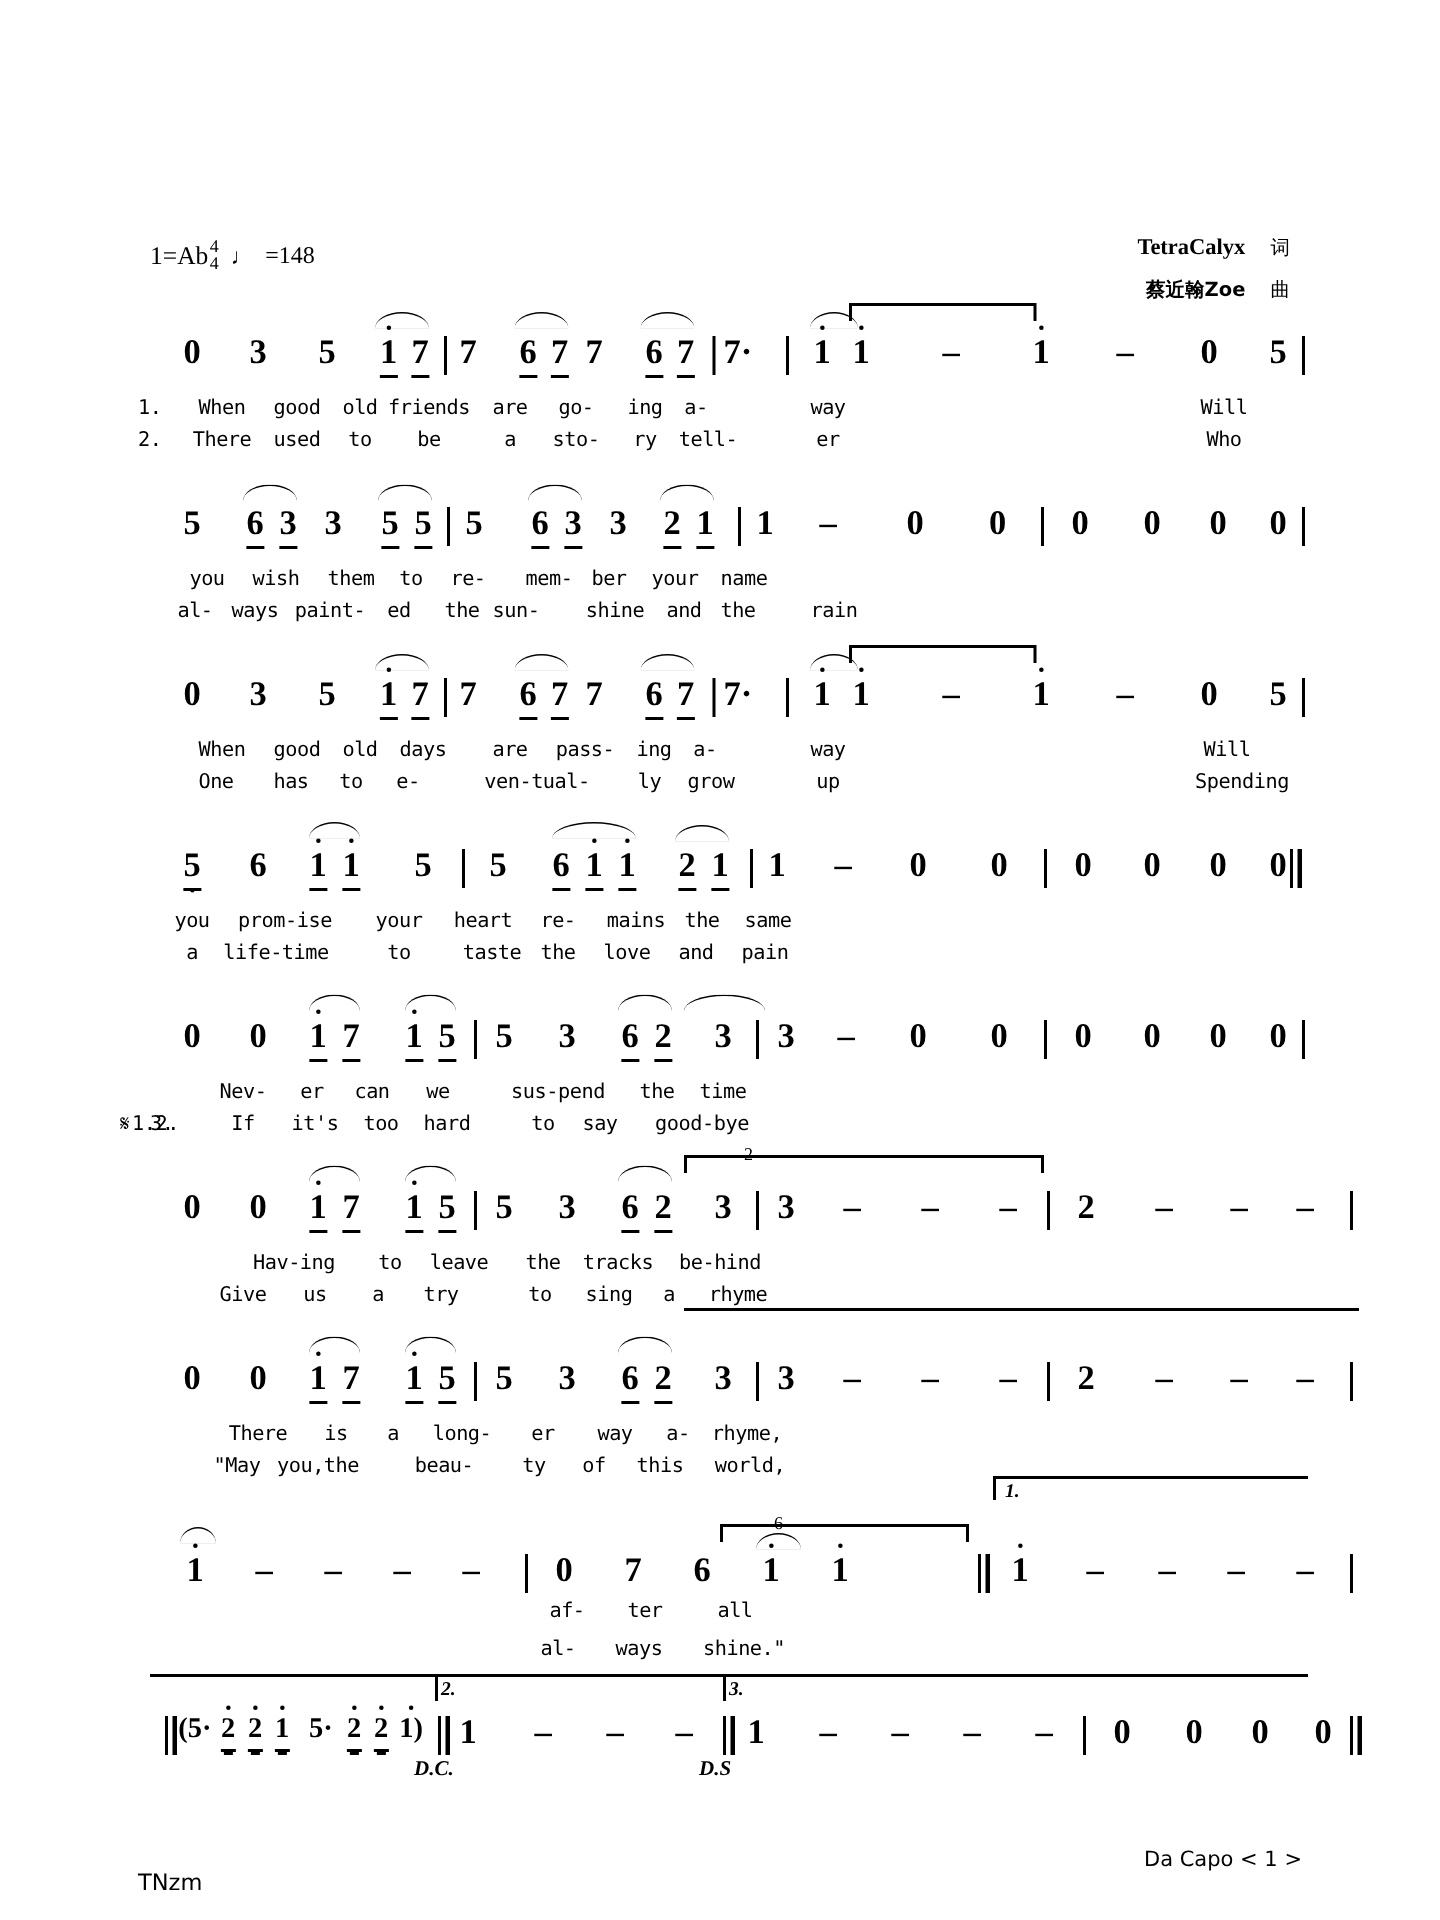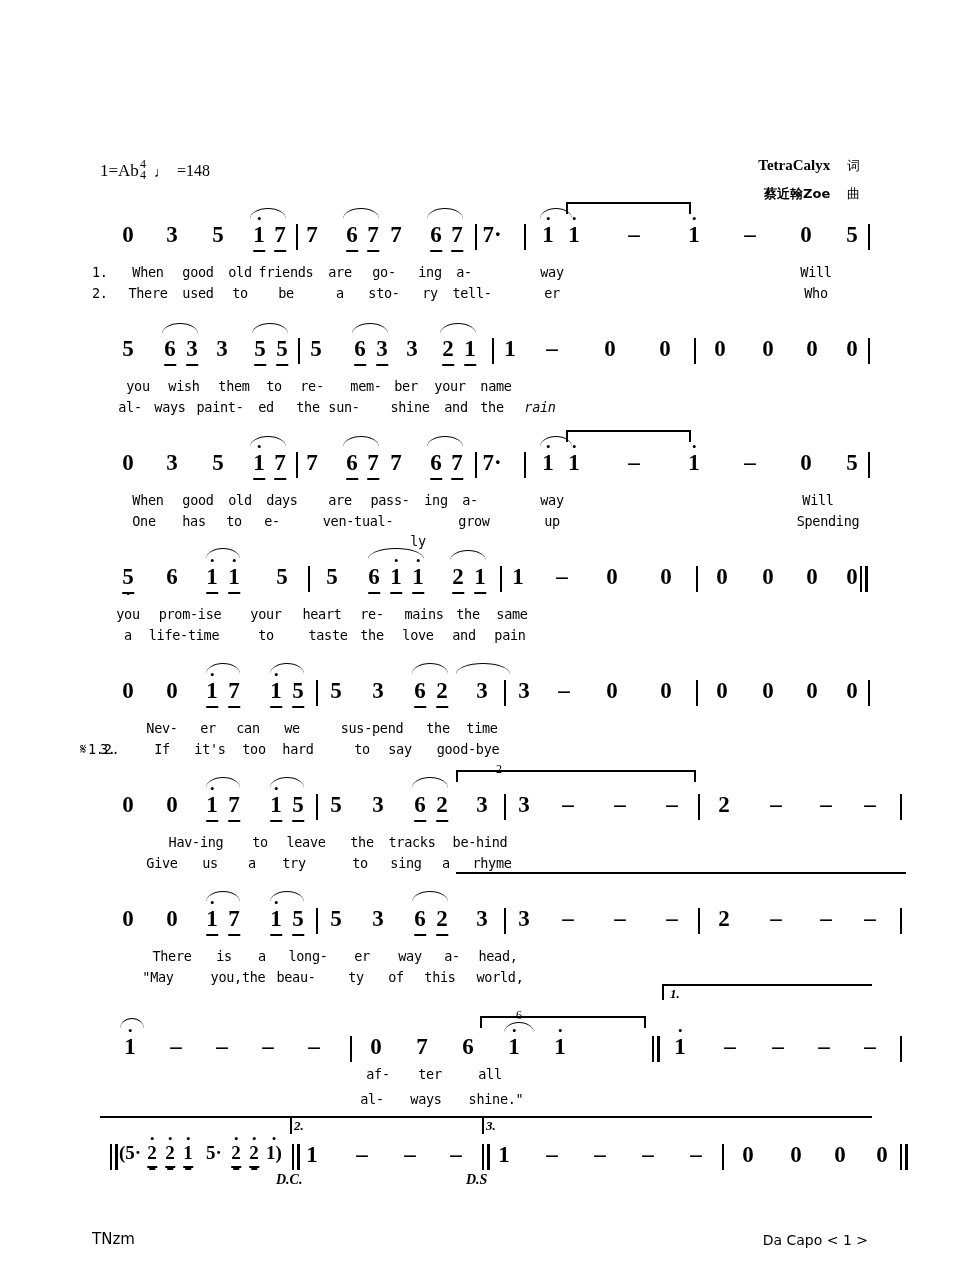--- a/index.html
+++ b/index.html
@@ -200,21 +200,21 @@
     font-style: italic;
     font-weight: 700;
   }
   .segno {
     position: absolute;
     font-size: 15px;
   }
   .footer-left {
     position: absolute;
     left: 92px;
-    bottom: 32px;
+    bottom: 16px;
     font-family: "DejaVu Sans", sans-serif;
     font-size: 15px;
   }
   .footer-right {
     position: absolute;
     right: 92px;
     bottom: 32px;
     font-family: "DejaVu Sans", sans-serif;
     font-size: 14px;
   }
@@ -356,21 +356,21 @@
     <div class="lyricrow">
       <span class="lyr" style="left:30px;">al-</span>
       <span class="lyr" style="left:70px;">ways</span>
       <span class="lyr" style="left:120px;">paint-</span>
       <span class="lyr" style="left:166px;">ed</span>
       <span class="lyr" style="left:208px;">the</span>
       <span class="lyr" style="left:244px;">sun-</span>
       <span class="lyr" style="left:310px;">shine</span>
       <span class="lyr" style="left:356px;">and</span>
       <span class="lyr" style="left:392px;">the</span>
-      <span class="lyr" style="left:440px;font-style:italic;">rain</span>
+      <span class="lyr" style="left:456px;">rain</span>
     </div>
   </div>
 
   <div class="system" style="top:450px;">
     <div class="noterow">
       <span class="tok" style="left:28px;">0</span>
       <span class="tok" style="left:72px;">3</span>
       <span class="tok" style="left:118px;">5</span>
       <span class="tok u1 dotup" style="left:159px;">1</span>
       <span class="tok u1" style="left:180px;">7</span>
@@ -413,21 +413,21 @@
       <span class="lyr" style="left:370px;">a-</span>
       <span class="lyr" style="left:452px;">way</span>
       <span class="lyr" style="left:718px;">Will</span>
     </div>
     <div class="lyricrow">
       <span class="lyr" style="left:44px;">One</span>
       <span class="lyr" style="left:94px;">has</span>
       <span class="lyr" style="left:134px;">to</span>
       <span class="lyr" style="left:172px;">e-</span>
       <span class="lyr" style="left:258px;">ven-tual-</span>
-      <span class="lyr" style="left:318px;margin-top:20px;">ly</span>
+      <span class="lyr" style="left:333px;">ly</span>
       <span class="lyr" style="left:374px;">grow</span>
       <span class="lyr" style="left:452px;">up</span>
       <span class="lyr" style="left:728px;">Spending</span>
     </div>
   </div>
 
   <div class="system" style="top:564px;">
     <div class="noterow">
       <span class="tok u1 dotdn" style="left:28px;">5</span>
       <span class="tok" style="left:72px;">6</span>
@@ -626,25 +626,25 @@
       <span class="tiebar" style="left:356px; top:-34px; width:450px;"></span>
     </div>
     <div class="lyricrow">
       <span class="lyr" style="left:72px;">There</span>
       <span class="lyr" style="left:124px;">is</span>
       <span class="lyr" style="left:162px;">a</span>
       <span class="lyr" style="left:208px;">long-</span>
       <span class="lyr" style="left:262px;">er</span>
       <span class="lyr" style="left:310px;">way</span>
       <span class="lyr" style="left:352px;">a-</span>
-      <span class="lyr" style="left:398px;">head,</span>
+      <span class="lyr" style="left:398px;">rhyme,</span>
     </div>
     <div class="lyricrow">
       <span class="lyr" style="left:58px;">"May</span>
-      <span class="lyr" style="left:138px;">you,the</span>
+      <span class="lyr" style="left:112px;">you,the</span>
       <span class="lyr" style="left:196px;">beau-</span>
       <span class="lyr" style="left:256px;">ty</span>
       <span class="lyr" style="left:296px;">of</span>
       <span class="lyr" style="left:340px;">this</span>
       <span class="lyr" style="left:400px;">world,</span>
     </div>
   </div>
 
   <div class="system" style="top:1020px;">
     <div class="noterow" style="height:46px;">

